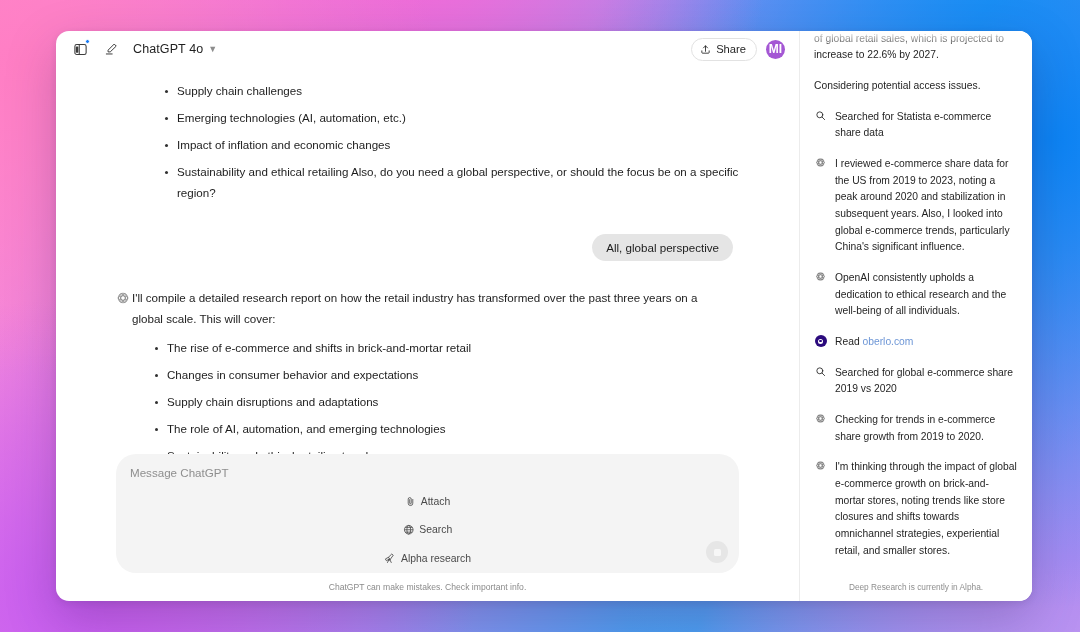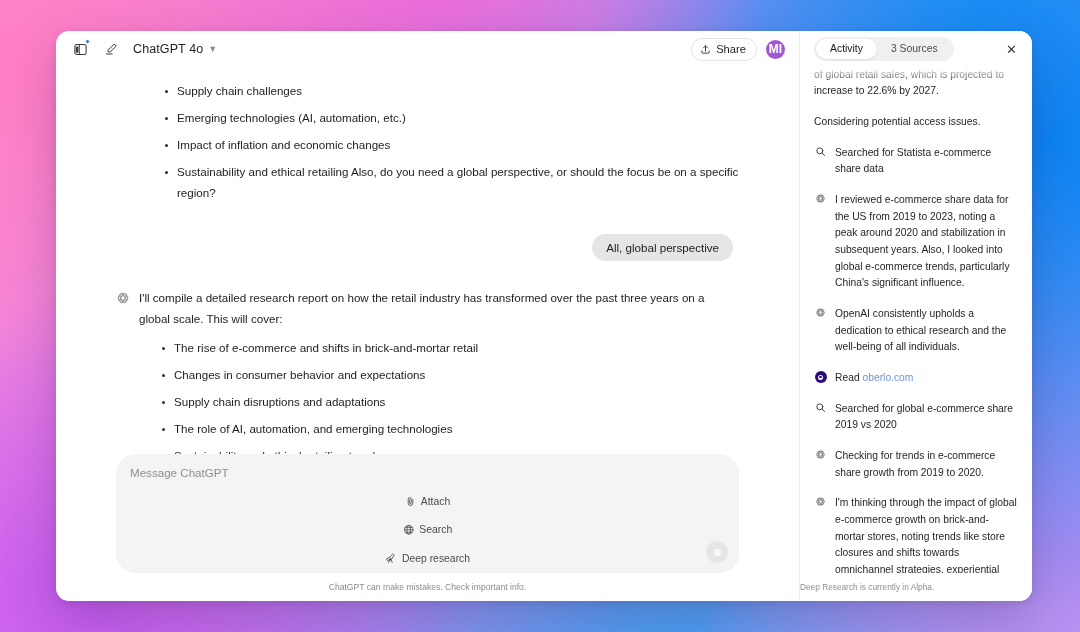--- a/index.html
+++ b/index.html
@@ -74,21 +74,21 @@
     font-size: 12px; font-weight: 700; letter-spacing: .2px;
     display: flex; align-items: center; justify-content: center;
   }
 
   
   .transcript {
     flex: 1; min-height: 0; overflow: hidden;
     padding: 0 60px 0 60px;
     position: relative;
   }
-  .msg-assistant { display: flex; gap: 9px; padding-right: 22px; }
+  .msg-assistant { display: flex; gap: 2px; padding-right: 22px; }
   .oai-mark { flex: 0 0 14px; margin-top: 4px; opacity: .82; }
   .oai-mark svg { display: block; }
   .msg-text { flex: 1; font-size: 11.6px; color: #1d1d1d; line-height: 1.82; }
 
   ul.bullets { list-style: none; margin: 5px 0 0 0; }
   ul.bullets li {
     position: relative; padding-left: 17px;
     font-size: 11.6px; color: #1d1d1d; line-height: 1.78;
     margin-bottom: 6.5px;
   }
@@ -171,21 +171,21 @@
   .fav {
     width: 12px; height: 12px; border-radius: 50%;
     display: flex; align-items: center; justify-content: center;
     font-size: 4.4px; font-weight: 700; color: #fff; letter-spacing: -.2px;
   }
   .fav-oberlo { background: #2b0a7d; }
   .fav-oberlo .ring { width: 5px; height: 5px; border-radius: 50%; background: #fff; }
   .fav-oberlo .ring i { display:block; width:2.5px; height:2.5px; border-radius:50%; background:#2b0a7d; margin:1.25px; }
   .fav-ita { background: #1b5ea8; }
   .side-footer {
-    font-size: 8.3px; color: #8e8e8e;
+    text-align: center; font-size: 8.3px; color: #8e8e8e;
     padding: 9px 0 9px 0;
   }
 </style>
 </head>
 <body>
 
 <div class="window">
   <div class="window-body">
 
     <div class="chat-pane">
@@ -279,40 +279,32 @@
               </svg>
               <span>Search</span>
             </div>
             <div class="tool">
               <svg width="12" height="12" viewBox="0 0 24 24" fill="none" stroke="#4a4a4a" stroke-width="1.7" stroke-linecap="round" stroke-linejoin="round">
                 <path d="M3.5 13.5 9 10.5l2 3.5-5.5 3z"></path>
                 <path d="M9 10.5 15.5 4l3 2.5L13 14"></path>
                 <path d="M9.5 16 7 21M12 16l2.5 5"></path>
                 <circle cx="10.8" cy="15.3" r="1.2"></circle>
               </svg>
-              <span>Deep research</span>
+              <span>Alpha research</span>
             </div>
           </div>
           <div class="send-btn">
             <div class="sq"></div>
           </div>
         </div>
         <div class="disclaimer">ChatGPT can make mistakes. Check important info.</div>
       </div>
     </div>
 
     <div class="side-pane">
-      <div class="side-topbar">
-        <div class="segmented">
-          <div class="seg active">Activity</div>
-          <div class="seg">3 Sources</div>
-        </div>
-        <div class="side-spacer"></div>
-        <div class="close-x">✕</div>
-      </div>
 
       <div class="activity-scroll">
         <div class="fade-top"></div>
 
         <div class="act-item" style="margin-top:0">
           <div class="act-body" style="-webkit-mask-image:linear-gradient(rgba(0,0,0,.07) 0px, rgba(0,0,0,.07) 7px, #000 15px);mask-image:linear-gradient(rgba(0,0,0,.07) 0px, rgba(0,0,0,.07) 7px, #000 15px);margin-top:-17px">In 2023, e-commerce holds a 19.4% share of global retail sales, which is projected to increase to 22.6% by 2027.</div>
         </div>
 
         <div class="act-item">
           <div class="act-body">Considering potential access issues.</div>

